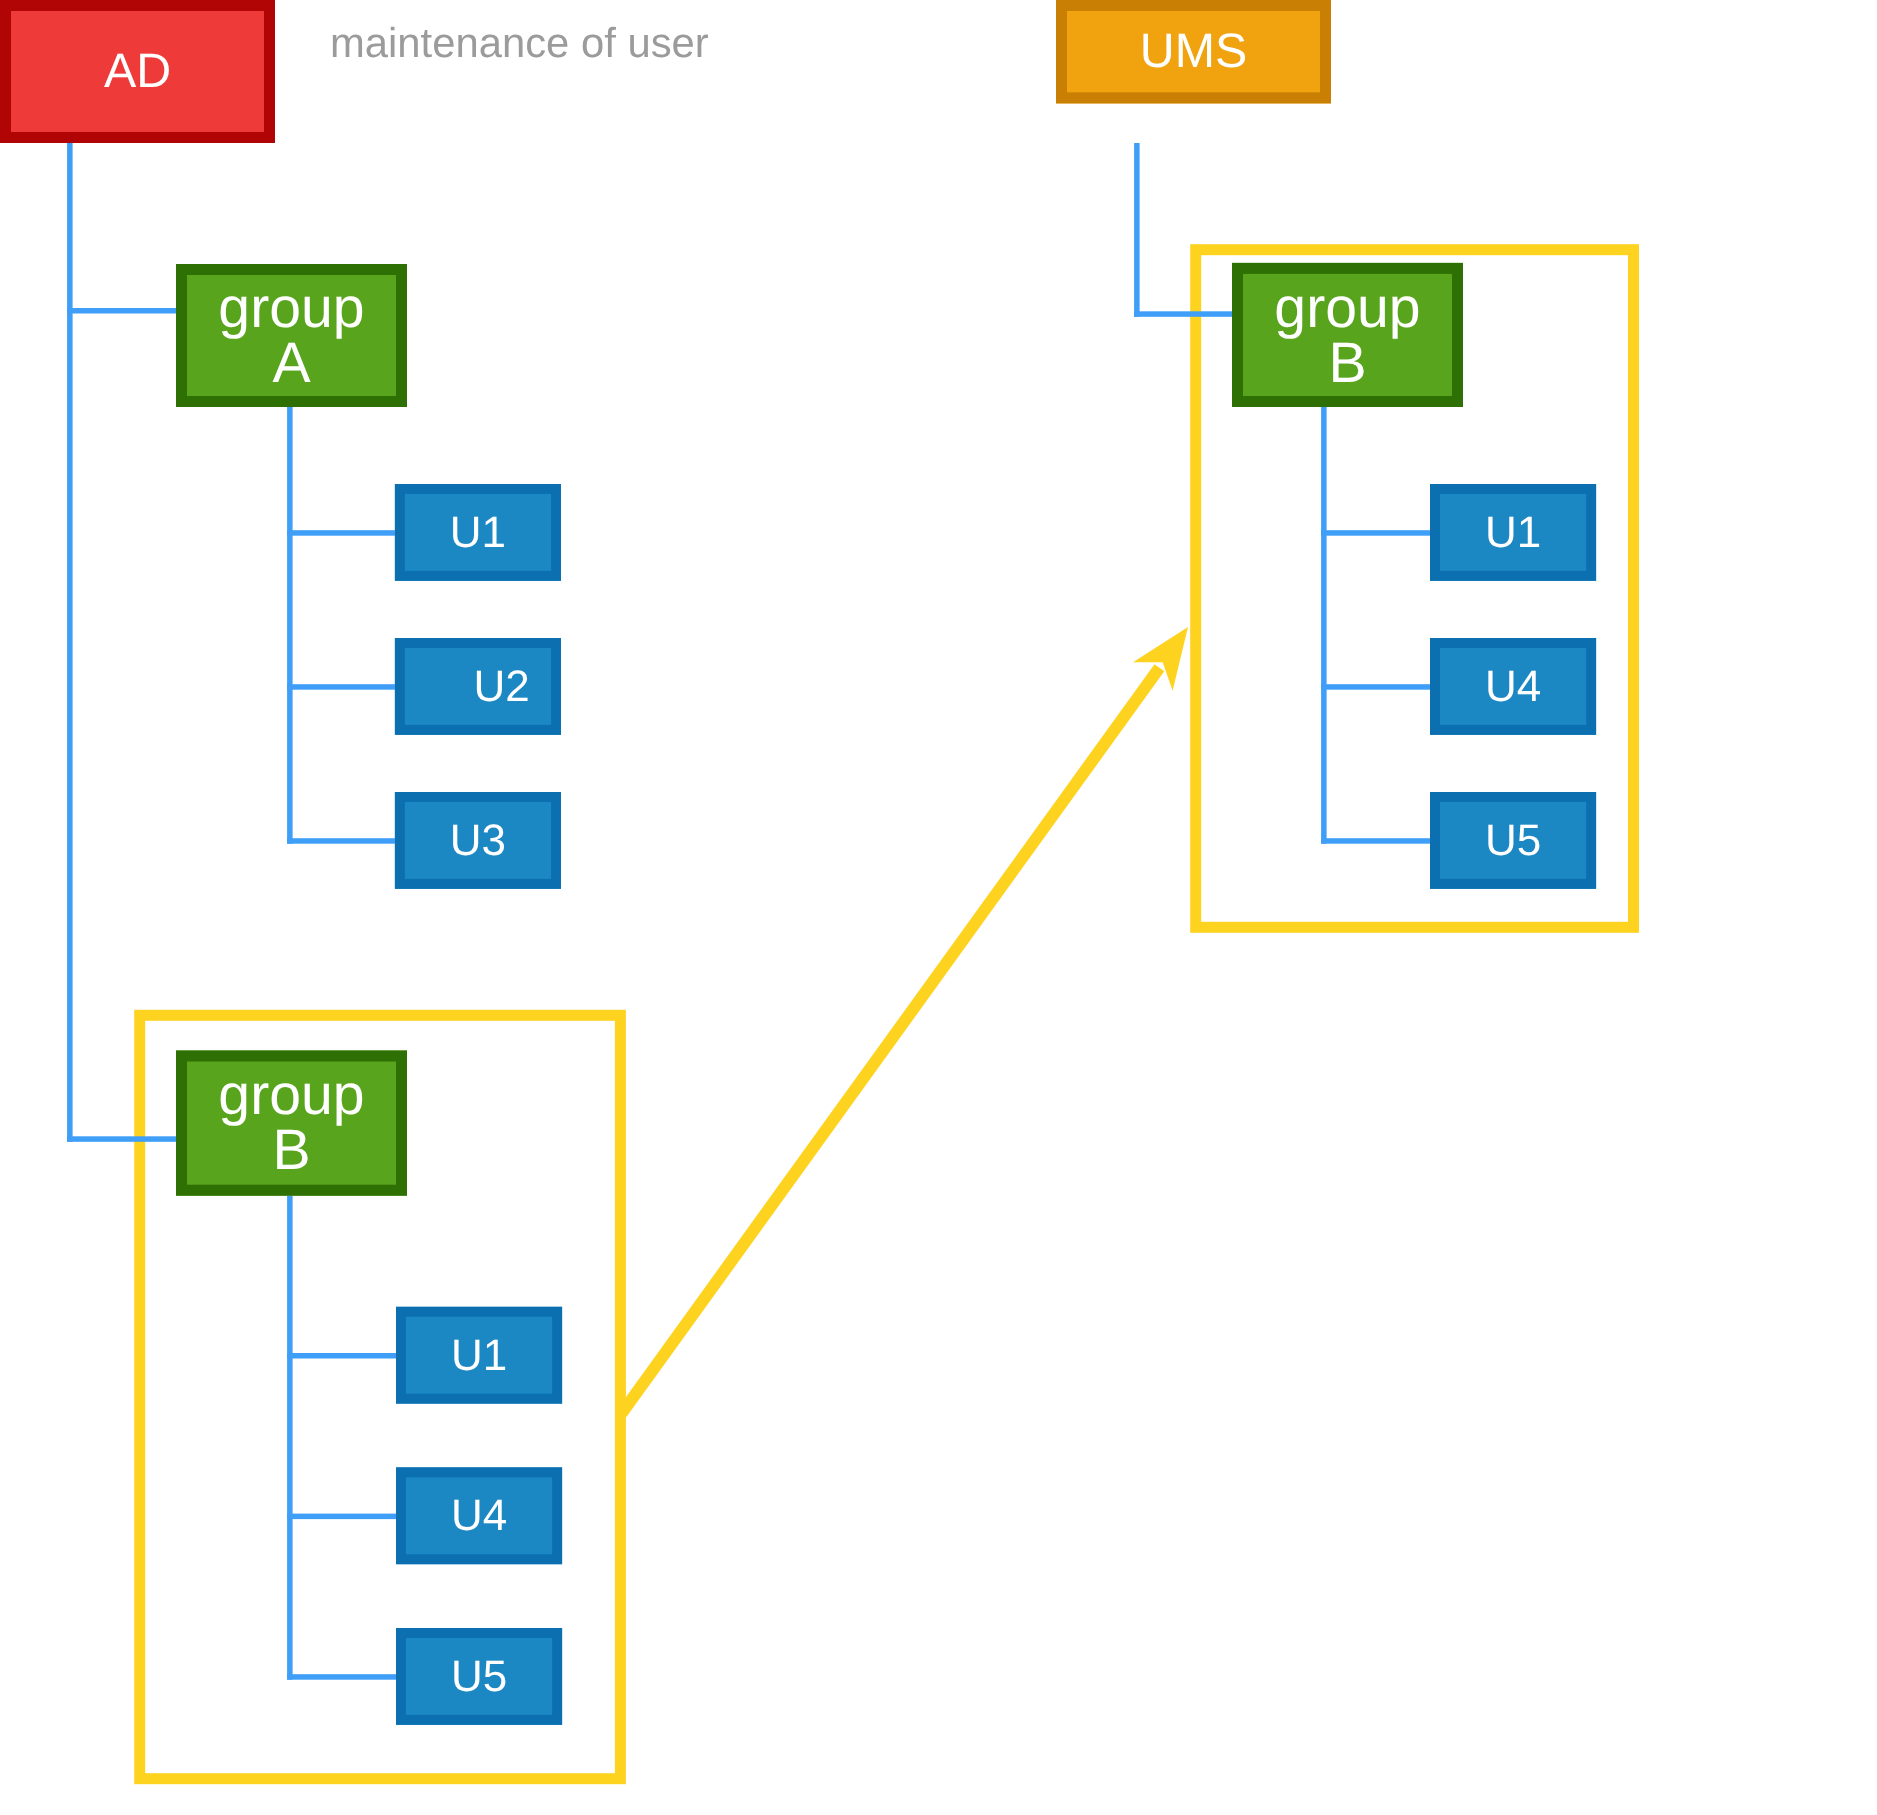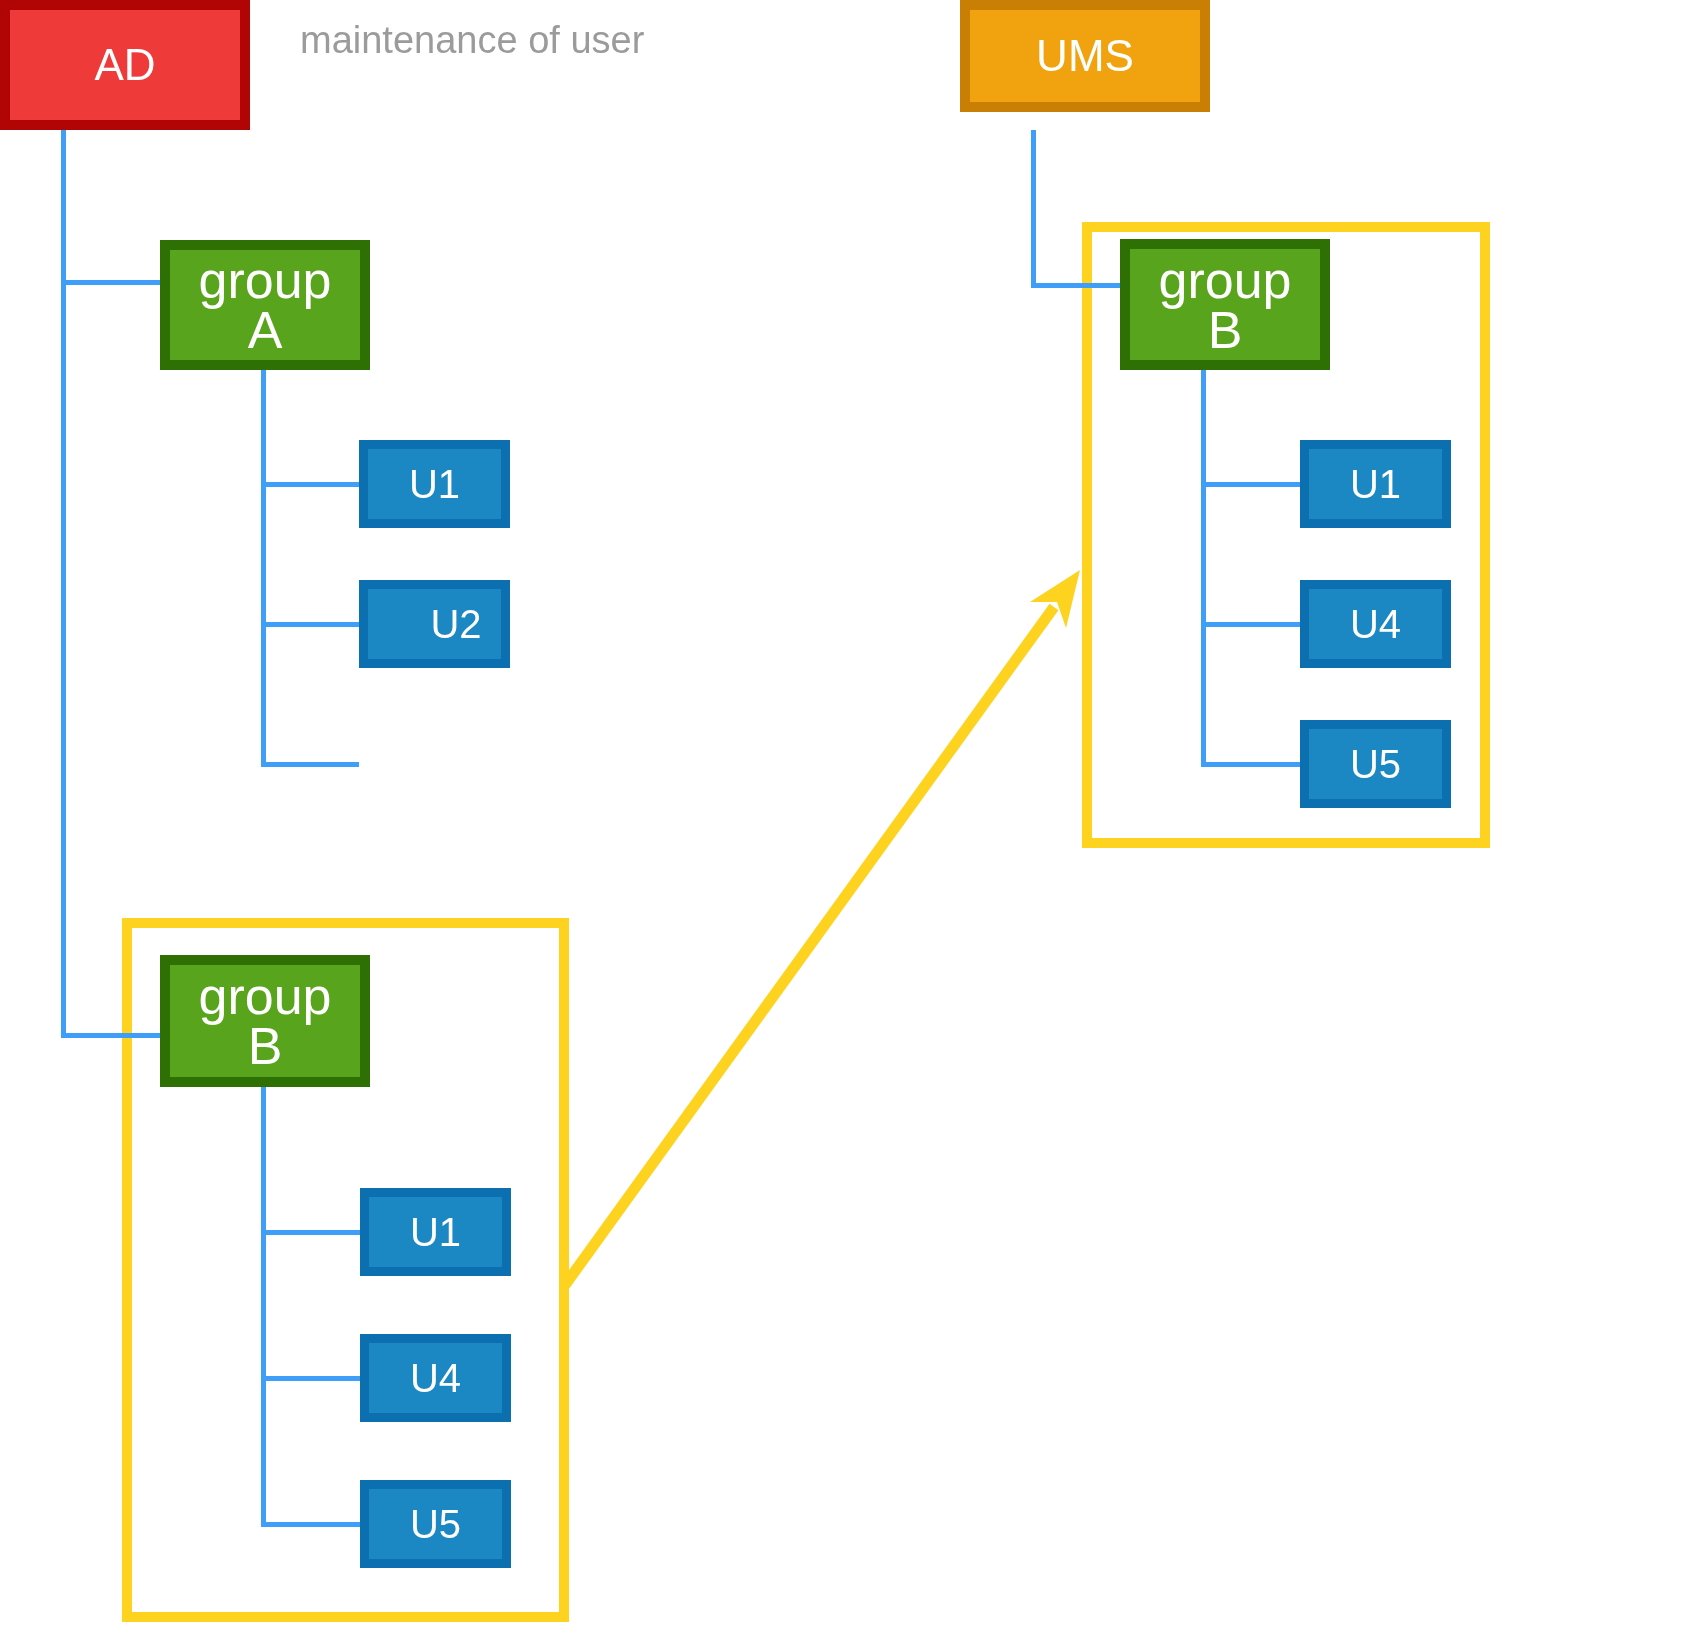--- a/index.html
+++ b/index.html
@@ -67,21 +67,21 @@
   <div class="hline" style="left:1201px;top:622px;width:99px;"></div>
   <div class="hline" style="left:1201px;top:762px;width:99px;"></div>
 
   <div class="node sys-box ad" style="left:0px;top:0px;width:250px;height:130px;">
     <span>AD</span>
   </div>
   <div class="caption" style="left:300px;top:12px;">
     <div>maintenance of user</div>
   </div>
 
-  <div class="node sys-box ums" style="left:960px;top:0px;width:250px;height:112px;">
+  <div class="node sys-box ums" style="left:960px;top:0px;width:250px;height:94px;">
     <span>UMS</span>
   </div>
 
   <div class="node group-box" style="left:160px;top:240px;width:210px;height:130px;">
     <span>group</span>
     <span>A</span>
   </div>
 
   <div class="node group-box" style="left:160px;top:955px;width:210px;height:132px;">
     <span>group</span>
@@ -91,20 +91,23 @@
   <div class="node group-box" style="left:1120px;top:239px;width:210px;height:131px;">
     <span>group</span>
     <span>B</span>
   </div>
 
   <div class="node user-box" style="left:359px;top:440px;width:151px;height:88px;">
     <span>U1</span>
   </div>
   <div class="node user-box" style="left:359px;top:580px;width:151px;height:88px;padding-left:43px;">
     <span>U2</span>
+  </div>
+  <div class="node user-box" style="left:359px;top:720px;width:151px;height:88px;">
+    <span>U3</span>
   </div>
 
   <div class="node user-box" style="left:360px;top:1188px;width:151px;height:88px;">
     <span>U1</span>
   </div>
   <div class="node user-box" style="left:360px;top:1334px;width:151px;height:88px;">
     <span>U4</span>
   </div>
   <div class="node user-box" style="left:360px;top:1480px;width:151px;height:88px;">
     <span>U5</span>

